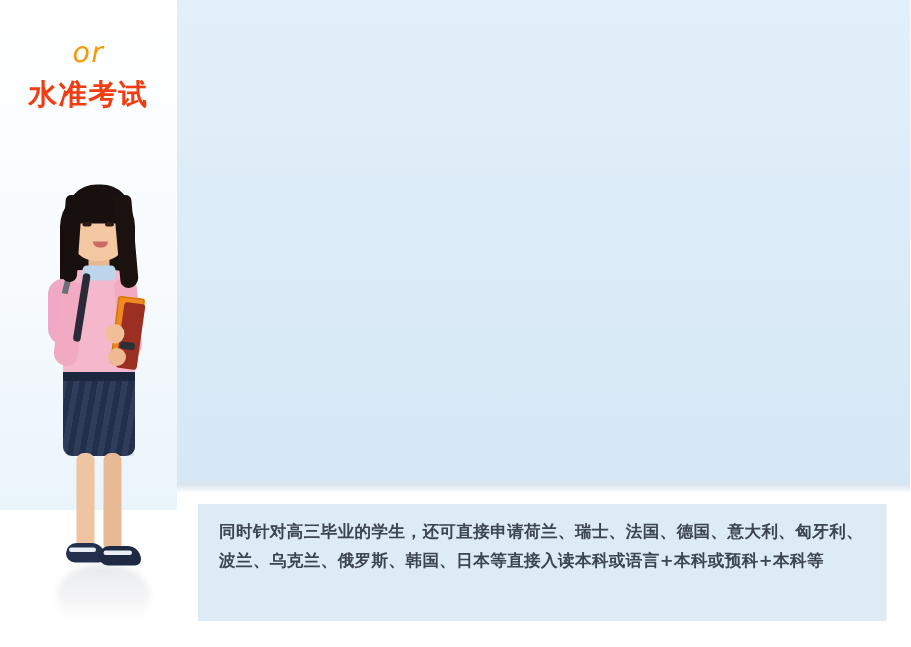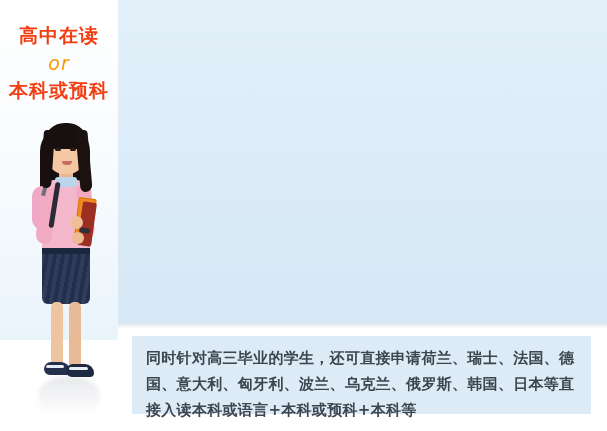--- a/index.html
+++ b/index.html
@@ -133,38 +133,37 @@
   }
 
   
   #note{
     position:absolute;left:132px;top:336px;width:459px;height:78px;z-index:4;
     background:#dcebf6;
     box-sizing:border-box;
     padding:10px 14px 0 14px;
   }
   #note p{
-    margin:0;font-size:15px;font-weight:bold;color:#3c4550;
+    margin:0;font-size:11px;font-weight:bold;color:#3c4550;
     line-height:1.72;letter-spacing:.3px;
   }
 </style>
 </head>
 <body>
 
 <div id="stage">
 
   <div id="panel"></div>
   <div id="panel-notch"></div>
   <div id="panel-shadow"></div>
 
   <div id="left-col">
     <div id="headline">
-      <div class="hl-line">高中在读</div>
       <div class="hl-or">or</div>
-      <div class="hl-line">本科或预科</div>
+      <div class="hl-line">水准考试</div>
     </div>
   </div>
 
   <div id="photo">
     <div class="p reflection"></div>
     <div class="p hair-back"></div>
     <div class="p bag"></div>
     <div class="p neck"></div>
     <div class="p torso"></div>
     <div class="p collar"></div>

